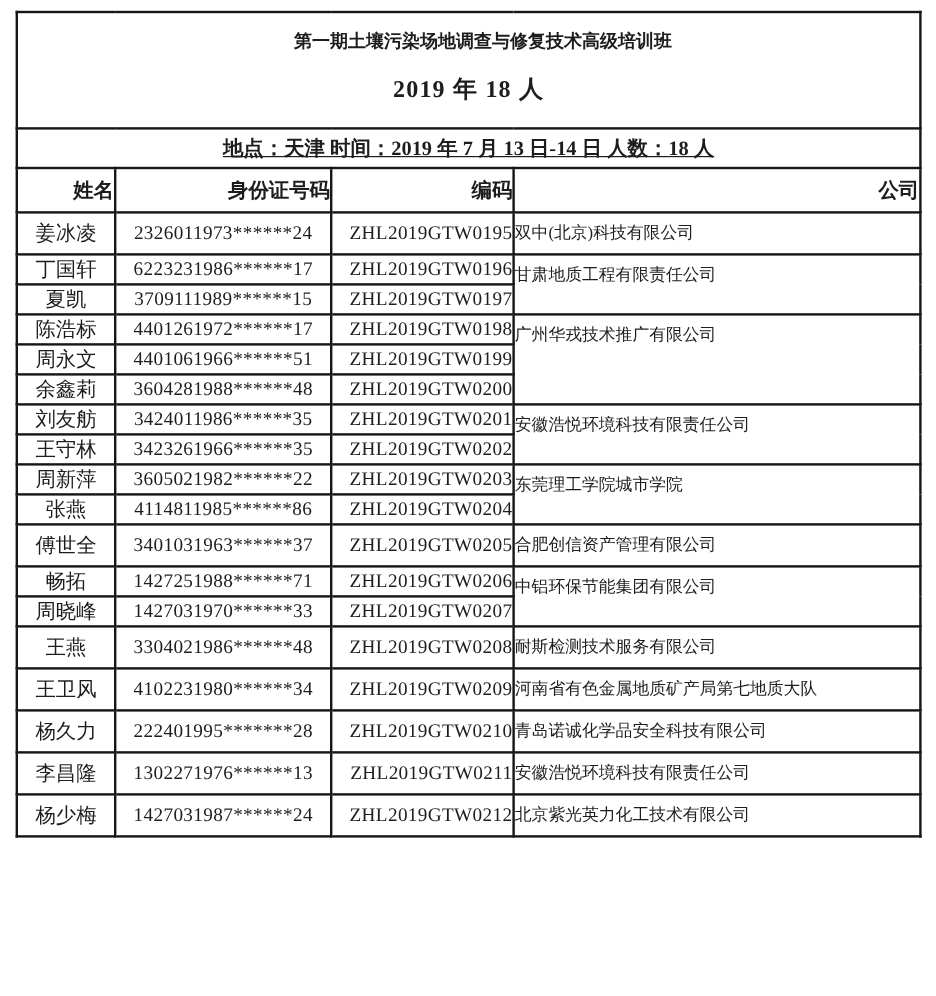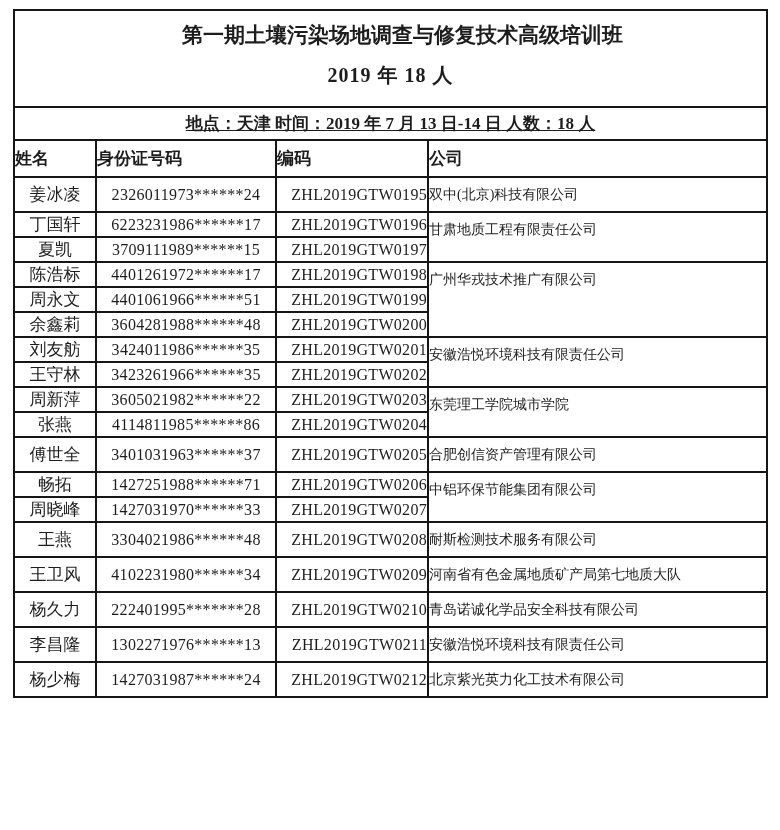--- a/index.html
+++ b/index.html
@@ -32,42 +32,42 @@
   }
   
   td.title-cell {
     height: 95px;
     text-align: center;
     vertical-align: top;
     font-weight: bold;
   }
   .title-line1 {
     margin-top: 10px;
-    font-size: 21px;
+    font-size: 15px;
     line-height: 28px;
     padding-left: 24px;
   }
   .title-line2 {
     margin-top: 12px;
     font-size: 20px;
     line-height: 28px;
     letter-spacing: 1px;
   }
   
   td.info-cell {
     height: 31px;
     text-align: center;
     font-weight: bold;
     font-size: 17px;
     text-decoration: underline;
   }
   
   tr.header-row th {
     height: 35px;
-    text-align: left;
+    text-align: right;
     font-weight: bold;
     font-size: 17px;
   }
   
   tbody tr.data-row {
     height: 20px;
   }
   td.cell-name {
     text-align: center;
     font-size: 17px;

